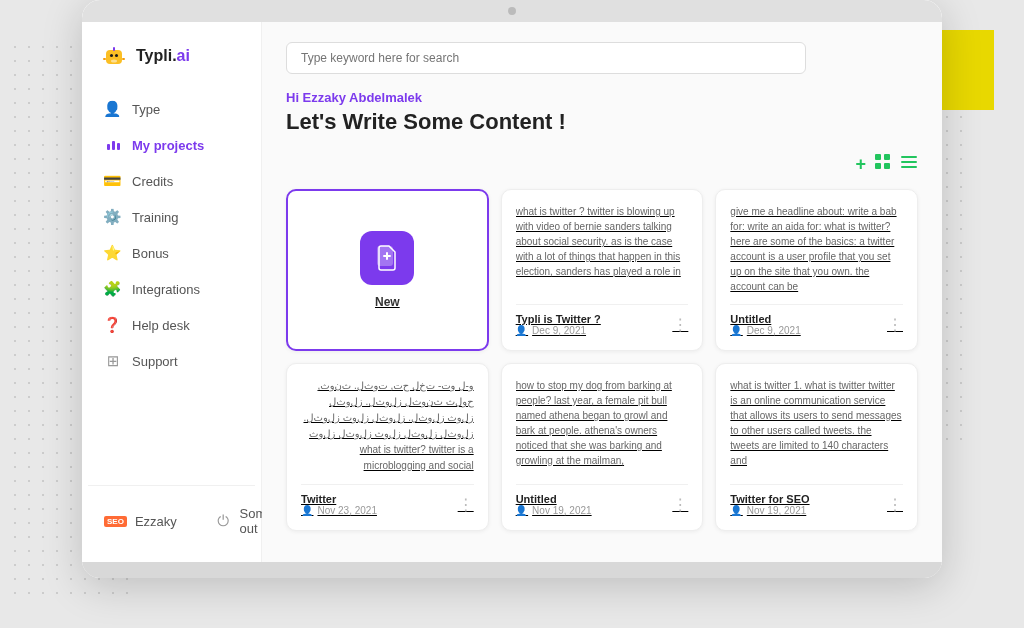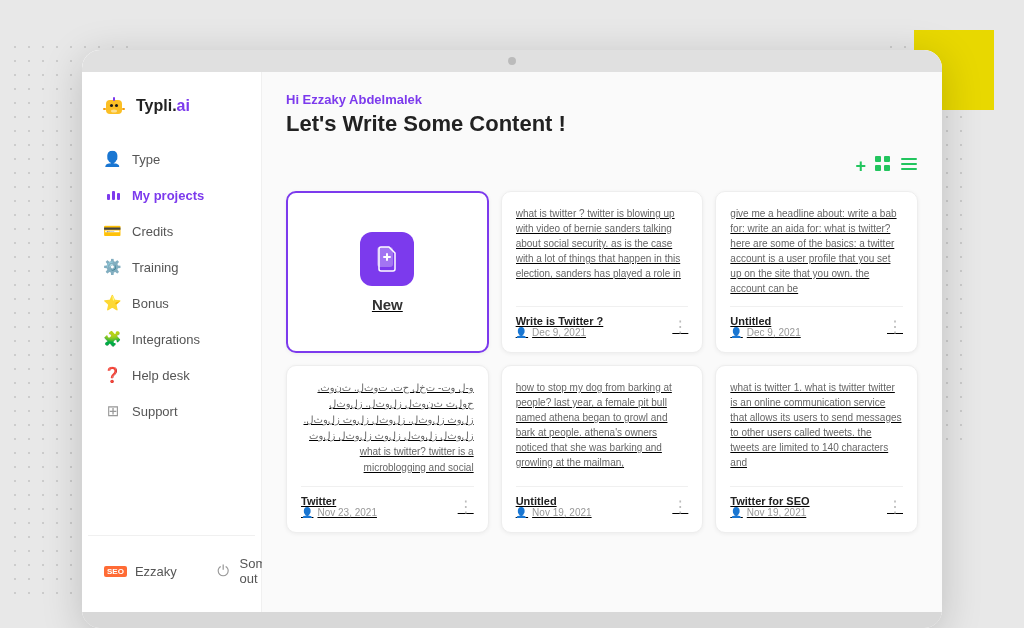--- a/index.html
+++ b/index.html
@@ -12,21 +12,21 @@
       min-height: 100vh;
       overflow: hidden;
     }
 
     .outer-wrapper {
       position: relative;
       width: 1024px;
       height: 628px;
       background: #e8e8e8;
       display: flex;
-      align-items: flex-end;
+      align-items: flex-start;
       justify-content: center;
     }
 
     
     .dots-left {
       position: absolute;
       left: 8px;
       top: 40px;
       width: 120px;
       height: 560px;
@@ -262,21 +262,21 @@
       height: 54px;
       background: #7c3aed;
       border-radius: 12px;
       display: flex;
       align-items: center;
       justify-content: center;
       margin-bottom: 10px;
     }
     .new-icon-wrapper svg { color: #fff; }
     .new-label {
-      font-size: 15px;
+      font-size: 12px;
       font-weight: 600;
       color: #333;
     }
 
     .card-preview {
       font-size: 10px;
       color: #666;
       line-height: 1.5;
       flex: 1;
       overflow: hidden;
@@ -412,20 +412,21 @@
             <span>Ezzaky</span>
           </div>
           <div class="nav-item">
             <span class="nav-icon">⏻</span>
             <span>Some out</span>
           </div>
         </div>
       </nav>
 
       <main class="main-content">
+        <input class="search-bar" type="text" readonly="" placeholder="Type keyword here for search" style="">
 
         <div class="greeting">Hi Ezzaky Abdelmalek</div>
         <div class="page-title">Let's Write Some Content !</div>
 
         <div class="toolbar">
           <span class="toolbar-plus">+</span>
           <span class="toolbar-grid">
             <svg width="18" height="18" viewBox="0 0 18 18" fill="none">
               <rect x="1" y="1" width="6" height="6" rx="1" fill="#22c55e"></rect>
               <rect x="10" y="1" width="6" height="6" rx="1" fill="#22c55e"></rect>
@@ -452,21 +453,21 @@
                 <path d="M16 2l6 6v16a2 2 0 01-2 2H8a2 2 0 01-2-2V4a2 2 0 012-2h8z" stroke="white" stroke-width="1.5" fill="none"></path>
               </svg>
             </div>
             <span class="new-label">New</span>
           </div>
 
           <div class="project-card">
             <div class="card-preview">what is twitter ? twitter is blowing up with video of bernie sanders talking about social security. as is the case with a lot of things that happen in this election, sanders has played a role in</div>
             <div class="card-footer">
               <div>
-                <div class="card-title">Write is Twitter ?</div>
+                <div class="card-title">Typli is Twitter ?</div>
                 <div class="card-date">
                   <span>👤</span>
                   <span>Dec 9, 2021</span>
                 </div>
               </div>
               <span class="card-menu">⋮</span>
             </div>
           </div>
 
           <div class="project-card">

